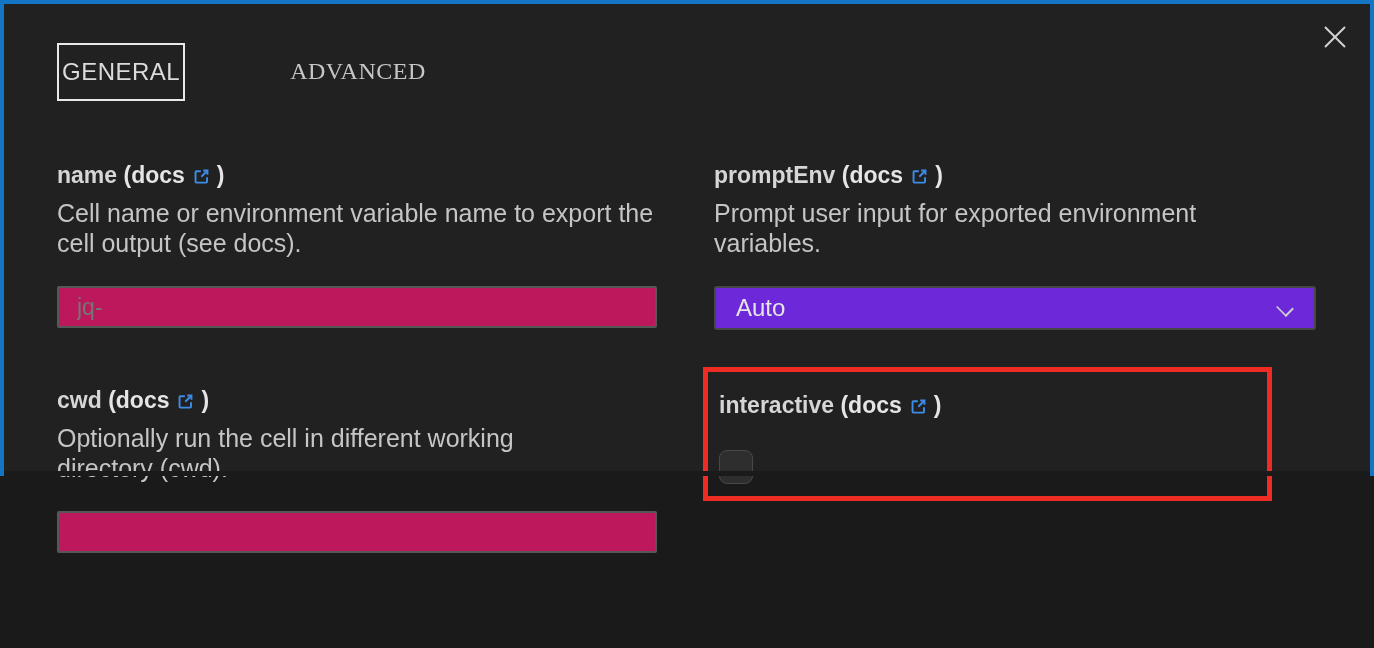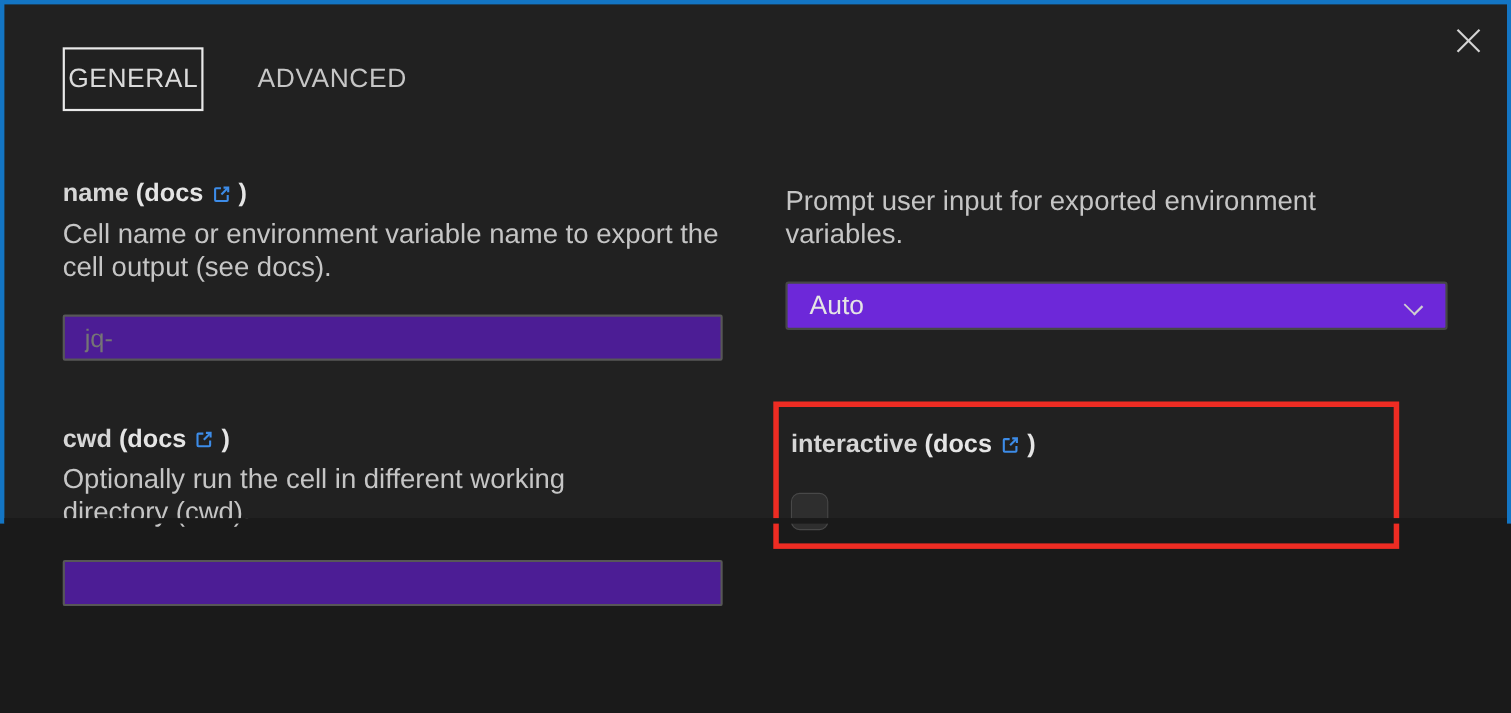--- a/index.html
+++ b/index.html
@@ -33,21 +33,21 @@
     background: transparent;
     font-family: inherit;
     font-size: 24px;
     letter-spacing: 0.5px;
     color: #c6c6c6;
     border: 2px solid transparent;
     padding: 13px 3px;
     cursor: pointer;
   }
   .tab.active { color: #dbdbdb; border-color: #e9e9e9; }
-  .tab + .tab { margin-left: 44px; }
+  .tab + .tab { margin-left: 100px; font-family: Liberation Serif, serif; }
 
   .grid {
     display: grid;
     grid-template-columns: 600px 602px;
     column-gap: 57px;
     padding: 0 54px 0 53px;
     margin-top: 59px;
   }
   .row2 { margin-top: 55px; }
 
@@ -62,21 +62,21 @@
   .docs-link .ext-icon { margin: 0 7px 0 8px; position: relative; top: 2px; }
   .field-desc {
     font-size: 25px; line-height: 30px; color: #c5c5c5;
     margin: 8px 0 28px;
   }
   .desc-prompt { max-width: 540px; }
   .desc-cwd   { max-width: 530px; }
 
   .text-input {
     width: 100%; height: 42px;
-    background: #4c1d95;
+    background: #be185d;
     border: 2px solid #575757;
     border-radius: 2px;
     color: #d8d8d8;
     font-family: inherit; font-size: 23px;
     padding: 0 18px;
     outline: none;
   }
   .text-input::placeholder { color: #757575; opacity: 1; }
 
   .select {
@@ -154,20 +154,30 @@
                 <path d="M9.6 2.4h4v4" fill="none" stroke="#3d8ce8" stroke-width="1.8"></path>
                 <path d="M13.4 2.6 7.8 8.2" fill="none" stroke="#3d8ce8" stroke-width="1.8"></path>
               </svg></span><span>)</span>
         </a>
       </div>
       <div class="field-desc">Cell name or environment variable name to export the cell output (see docs).</div>
       <input class="text-input" type="text" placeholder="jq-" value="" style="">
     </div>
 
     <div class="field">
+      <div class="field-label">
+        <span>promptEnv</span>
+        <a class="docs-link" href="#">
+          <span>(docs</span><span class="ext-icon"><svg width="17" height="17" viewBox="0 0 16 16">
+                <path d="M13.2 8.8v4.2a0.8 0.8 0 0 1-0.8 0.8H3.2a0.8 0.8 0 0 1-0.8-0.8V3.8a0.8 0.8 0 0 1 0.8-0.8h4.2" fill="none" stroke="#3d8ce8" stroke-width="1.8"></path>
+                <path d="M9.6 2.4h4v4" fill="none" stroke="#3d8ce8" stroke-width="1.8"></path>
+                <path d="M13.4 2.6 7.8 8.2" fill="none" stroke="#3d8ce8" stroke-width="1.8"></path>
+              </svg></span><span>)</span>
+        </a>
+      </div>
       <div class="field-desc desc-prompt">Prompt user input for exported environment variables.</div>
       <div class="select" role="combobox" aria-expanded="false">
         <span>Auto</span>
         <span class="chevron"></span>
       </div>
     </div>
   </div>
 
   <div class="grid row2">
 

